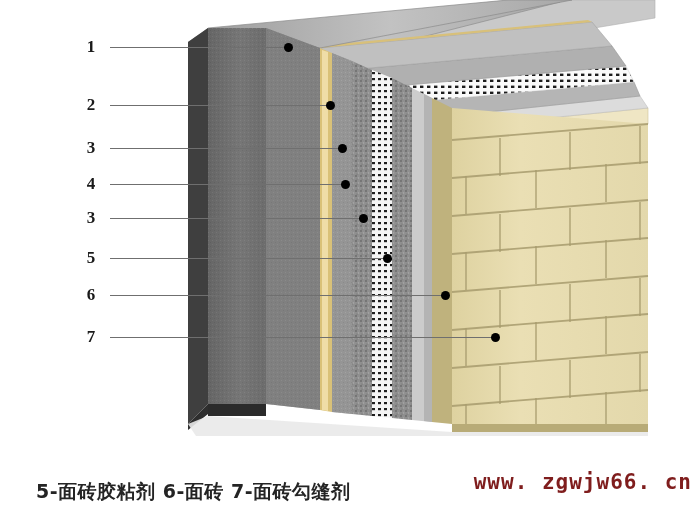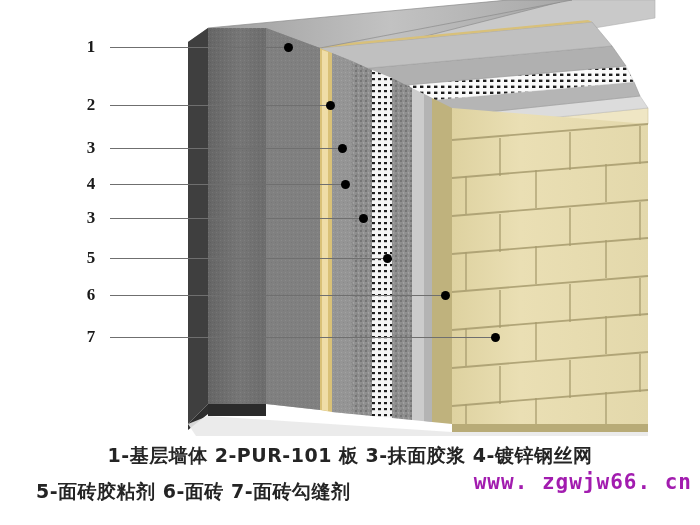--- a/index.html
+++ b/index.html
@@ -39,21 +39,21 @@
     font-weight:bold;
     color:#242424;
     letter-spacing:.5px;
     white-space:nowrap;
   }
   #caption-line1{top:443px;font-size:19px;}
   #caption-line2{top:479px;font-size:19px;text-align:left;padding-left:36px;}
   #watermark{
     position:absolute;right:8px;top:470px;
     font-family:"DejaVu Sans Mono","Liberation Mono",monospace;
-    font-size:21px;font-weight:bold;color:#a21caf;
+    font-size:21px;font-weight:bold;color:#7f1d1d;
     letter-spacing:1px;
   }
 
   
   #diagram{position:absolute;left:0;top:0;}
 </style>
 </head>
 <body>
 
 <div id="stage">
@@ -231,18 +231,17 @@
     <div class="leader" style="left:110px;top:295px;width:335px;"></div>
     <div class="leader-dot" style="left:441px;top:291px;"></div>
     <div class="callout-num" style="left:80px;top:286px;">6</div>
 
     <div class="leader" style="left:110px;top:337px;width:385px;"></div>
     <div class="leader-dot" style="left:491px;top:333px;"></div>
     <div class="callout-num" style="left:80px;top:328px;">7</div>
 
   </div>
 
-  <div class="caption" id="caption-line1">1-基层墙体  2-PUR-101  板  3-抹面胶浆  4-镀锌钢丝网</div>
   <div class="caption" id="caption-line2">5-面砖胶粘剂  6-面砖  7-面砖勾缝剂</div>
 
   <div id="watermark">www. zgwjw66. cn</div>
 
 </div>
 
 </body></html>

